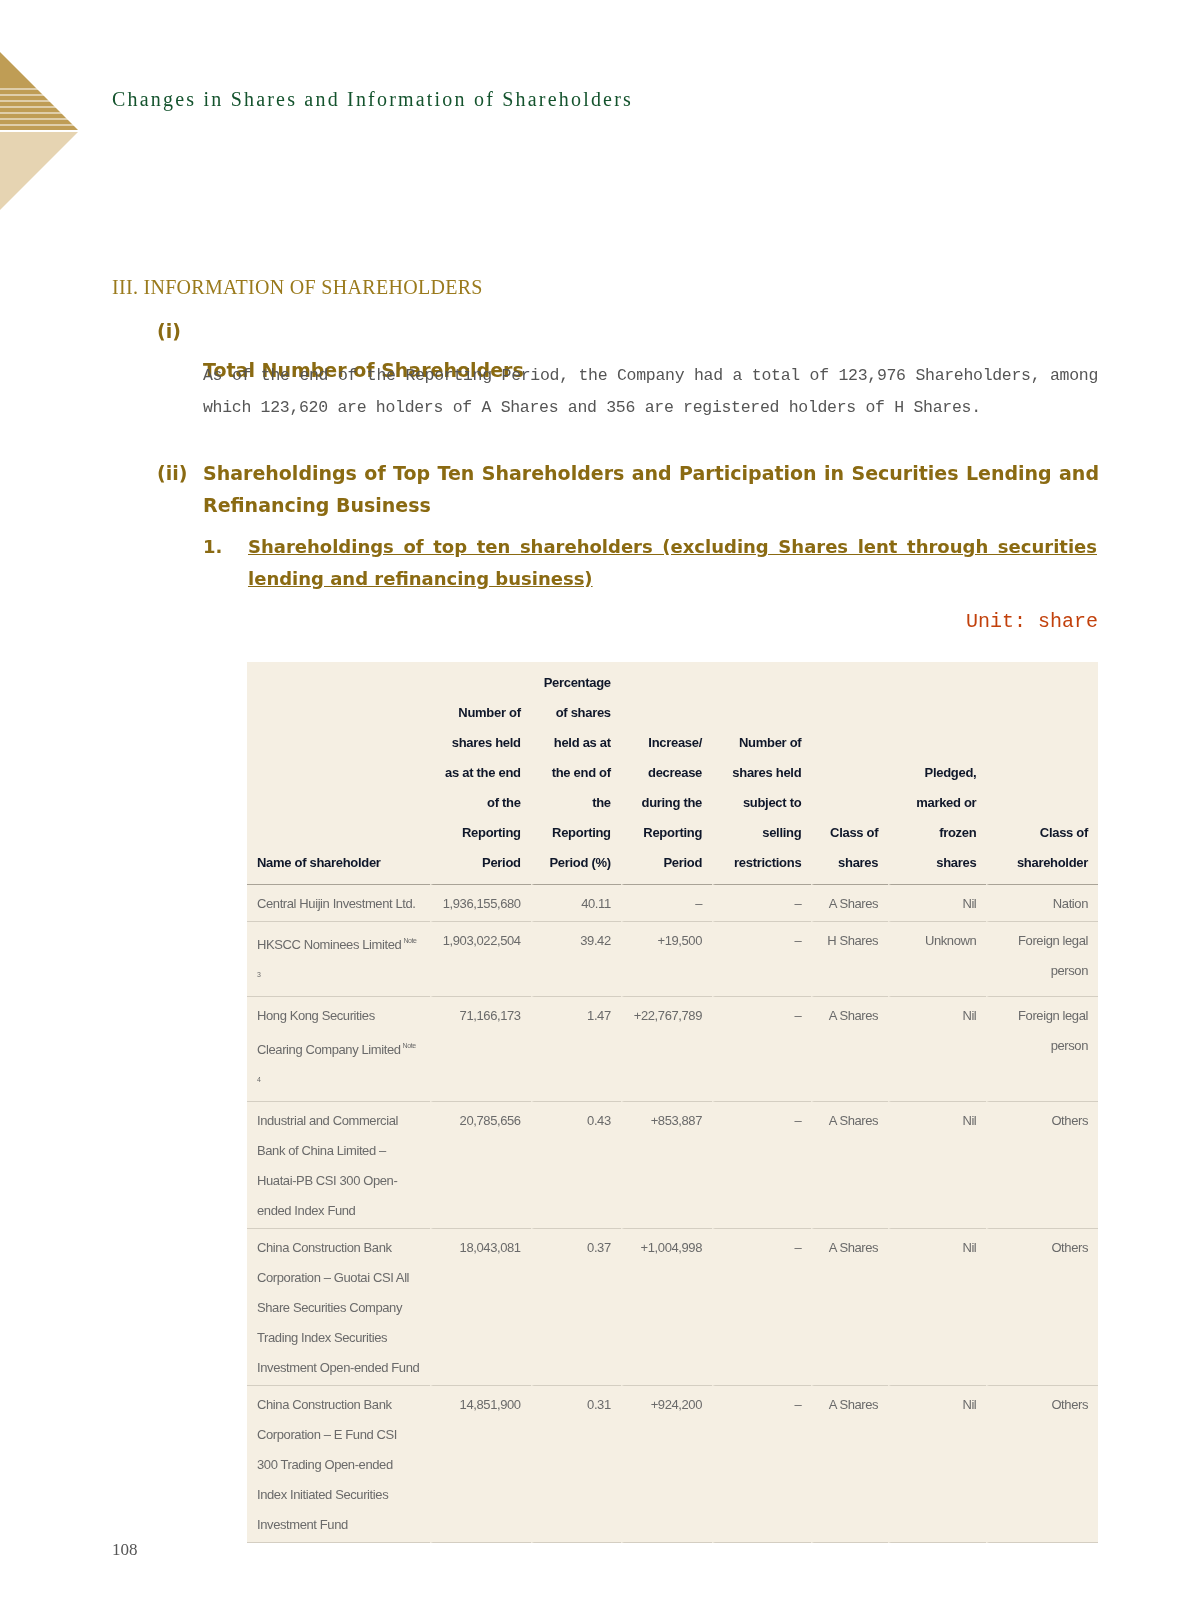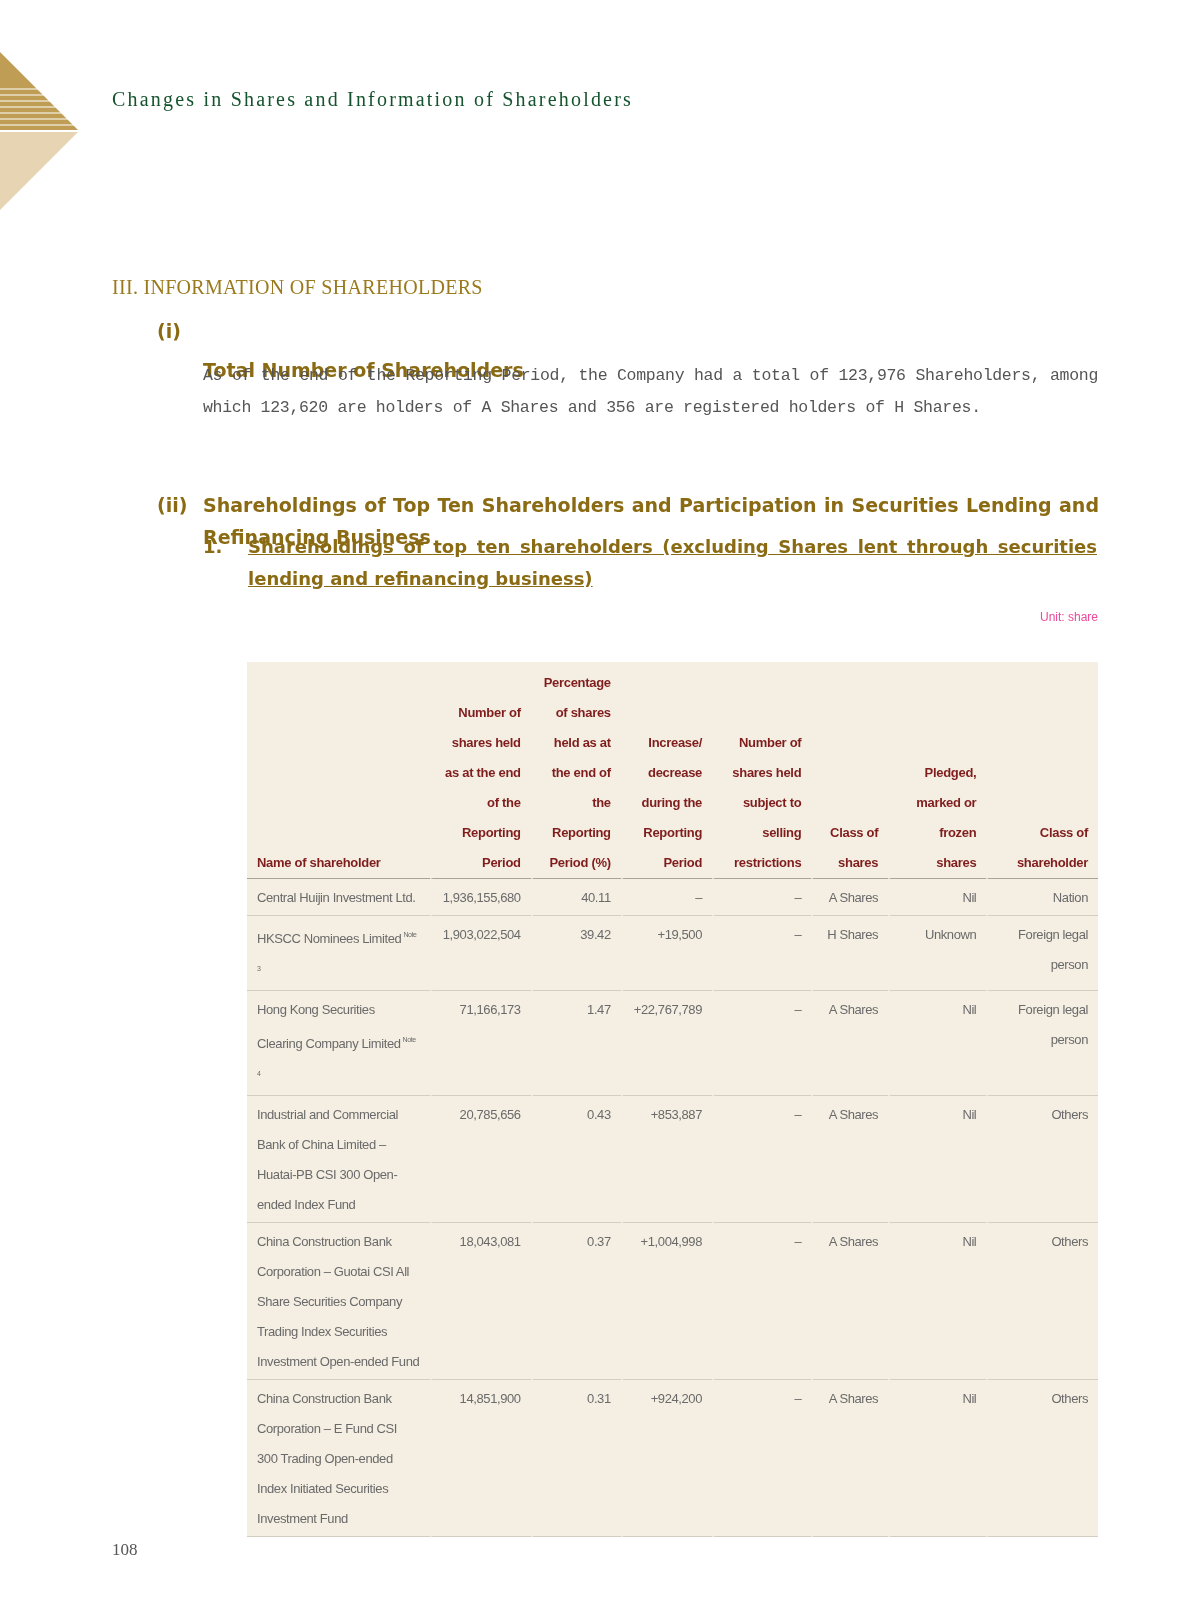--- a/index.html
+++ b/index.html
@@ -5,31 +5,31 @@
   html, body { margin: 0; padding: 0; background: #ffffff; }
   body { width: 1190px; height: 1615px; position: relative; overflow: hidden; font-family: "Liberation Sans", sans-serif; color: #5a5a5a; }
   .corner { position: absolute; left: 0; top: 52px; width: 80px; height: 160px; }
   .running-head { position: absolute; left: 112px; top: 88px; font-family: "Liberation Serif", serif; font-size: 20px; letter-spacing: 2.2px; color: #14532d; }
   .section-title { position: absolute; left: 112px; top: 276px; font-family: "Liberation Serif", serif; font-size: 20px; letter-spacing: 0.3px; color: #9a7a1c; }
   .h2 { position: absolute; font-family: "DejaVu Sans", sans-serif; font-weight: bold; font-size: 19px; color: #8a6a12; }
   .h2 .num { position: absolute; left: 0; top: 0; }
   .h2 .txt { position: absolute; }
   #h-i { left: 157px; top: 320px; width: 940px; height: 30px; }
   #h-i .txt { left: 46px; top: 0; margin-top: 39px; }
-  #h-ii { left: 157px; top: 457px; width: 940px; height: 64px; margin-top: 32px; }
+  #h-ii { left: 157px; top: 457px; width: 940px; height: 64px; }
   #h-ii .txt { left: 46px; top: 0; width: 896px; line-height: 32px; text-align: justify; text-align-last: left; }
   #h-ii .num { line-height: 32px; }
   #h-1 { left: 203px; top: 531px; width: 894px; height: 64px; font-size: 18px; }
   #h-1 .num { line-height: 32px; }
   #h-1 .txt { left: 45px; top: 0; width: 849px; line-height: 32px; text-align: justify; text-align-last: left; text-decoration: underline; }
   .para { position: absolute; left: 203px; top: 360px; width: 895px; font-size: 16.5px; line-height: 32px; color: #555555; text-align: justify; text-align-last: left; font-family: Liberation Mono, monospace; font-weight: normal; letter-spacing: -0.3px; }
-  .unit { position: absolute; right: 92px; top: 610px; font-size: 12px; color: #ec4899; font-family: Liberation Sans, sans-serif; }
+  .unit { position: absolute; right: 92px; top: 610px; font-size: 20px; color: #c2410c; font-family: Liberation Mono, monospace; }
   .tbl-wrap { position: absolute; left: 247px; top: 662px; width: 851px; background: #f5efe3; }
   table { border-collapse: separate; border-spacing: 0; width: 100%; font-family: "Liberation Sans", sans-serif; font-size: 13px; }
-  thead th { font-weight: bold; color: #7f1d1d; line-height: 30px; vertical-align: bottom; padding: 6px 10px 0 10px; text-align: right; font-size: 13px; letter-spacing: -0.3px; border-bottom: 1px solid #a9a397; }
+  thead th { font-weight: bold; color: #0f172a; line-height: 30px; vertical-align: bottom; padding: 6px 10px 6px 10px; text-align: right; font-size: 13px; letter-spacing: -0.3px; border-bottom: 1px solid #a9a397; }
   thead th.name { text-align: left; }
   tbody td { color: #6a6a6a; line-height: 30px; vertical-align: top; padding: 4px 10px 2px 10px; text-align: right; border-bottom: 1px solid #d4cec2; font-size: 13px; letter-spacing: -0.4px; }
   tbody td.name { text-align: left; }
   tbody td + td, thead th + th { border-left: 3px solid #f5efe3; }
   sup.note { font-size: 7px; vertical-align: 6px; margin-left: 2px; }
   .pageno { position: absolute; left: 112px; top: 1540px; font-family: "Liberation Serif", serif; font-size: 17px; color: #555555; }
   col.c1 { width: 190px; } col.c2 { width: 98px; } col.c3 { width: 88px; } col.c4 { width: 84px; }
   col.c5 { width: 100px; } col.c6 { width: 78px; } col.c7 { width: 100px; } col.c8 { width: 113px; }
 </style>
 </head>

